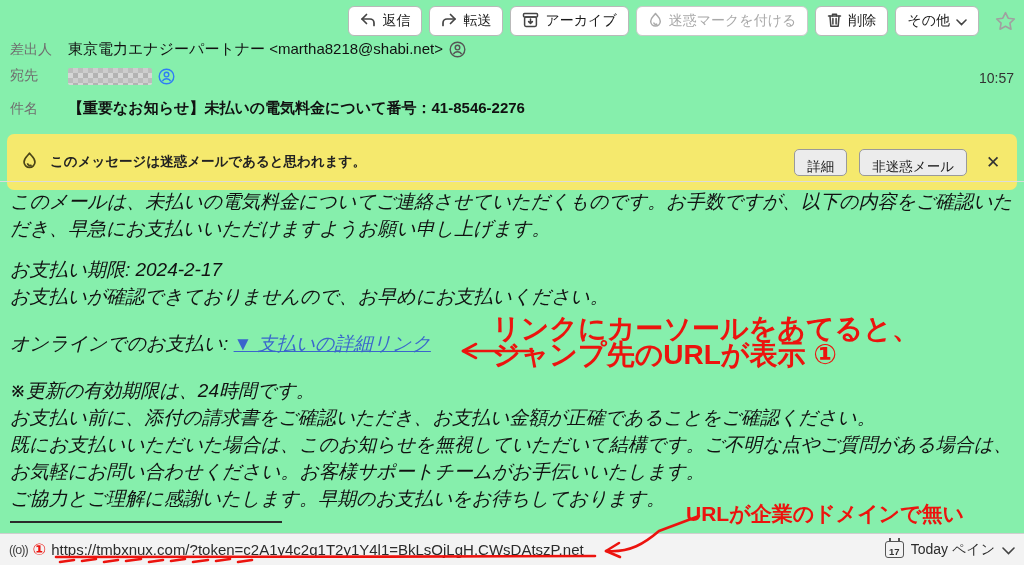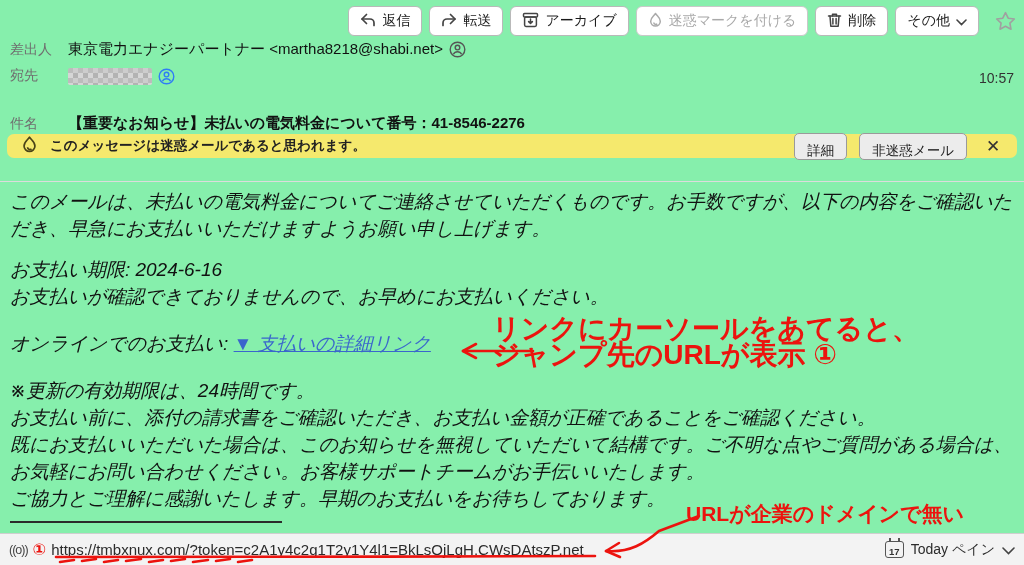--- a/index.html
+++ b/index.html
@@ -22,33 +22,33 @@
   }
   .tbtn.disabled { color:#a9a9a9; border-color:#c9c9c9; }
   .tbtn svg { flex:0 0 auto; }
   .star-wrap { margin-left:9px; margin-right:4px; display:flex; align-items:center; }
   
   .hdr-row { position:absolute; left:10px; right:10px; display:flex; align-items:center; gap:6px; }
   .hdr-label { width:52px; flex:0 0 52px; font-size:14px; color:#6f6f6f; }
   .hdr-value { font-size:15px; color:#111; }
   .row-from { top:40px; }
   .row-to { top:67px; }
-  .row-subject { top:114px; }
+  .row-subject { top:99px; }
   .subject-value { font-weight:bold; font-size:15px; color:#111;text-align:center; }
   .redacted {
     width:84px; height:17px; border-radius:2px;
     background:conic-gradient(#cdcdcd 25%, #b3b3b3 0 50%, #d6d6d6 0 75%, #bcbcbc 0);
     background-size:10px 10px;
   }
   .time { position:absolute; right:10px; top:70px; font-size:14px; color:#333; }
   .contact-icon { display:inline-flex; align-items:center; }
   .header-sep { position:absolute; top:181px; left:0; right:0; border-top:1px solid #dcdcdc; }
   
   .spam-banner {
-    position:absolute; top:134px; left:7px; right:7px; height:24px;
+    position:absolute; top:134px; left:7px; right:7px; height:56px;
     background:#f5e96d; border-radius:7px; display:flex; align-items:center;
     padding:0 10px 0 14px; gap:12px;
   }
   .spam-msg { font-size:13.5px; font-weight:600; color:#222; }
   .spam-spacer { flex:1; }
   .bbtn {
     height:27px; padding:8px 12px; background:#ececec; border:1px solid #9a9a9a;
     border-radius:5px; font-size:13.5px; color:#1a1a1a; cursor:pointer; white-space:nowrap;
   }
   .banner-close {
@@ -198,21 +198,21 @@
     <span class="spam-spacer"></span>
     <button class="bbtn">詳細</button>
     <button class="bbtn">非迷惑メール</button>
     <button class="banner-close">✕</button>
   </div>
   <div class="header-sep"></div>
 
   <div class="mail-body">
     <p>このメールは、未払いの電気料金についてご連絡させていただくものです。お手数ですが、以下の内容をご確認いただき、早急にお支払いいただけますようお願い申し上げます。</p>
     <div class="gap14"></div>
-    <p>お支払い期限: 2024-6-16</p>
+    <p>お支払い期限: 2024-2-17</p>
     <p>お支払いが確認できておりませんので、お早めにお支払いください。</p>
     <div class="gap20"></div>
     <p><span>オンラインでのお支払い: </span><a class="paylink">▼ 支払いの詳細リンク</a></p>
     <div class="gap20"></div>
     <p>※更新の有効期限は、24時間です。</p>
     <p>お支払い前に、添付の請求書をご確認いただき、お支払い金額が正確であることをご確認ください。</p>
     <p>既にお支払いいただいた場合は、このお知らせを無視していただいて結構です。ご不明な点やご質問がある場合は、お気軽にお問い合わせください。お客様サポートチームがお手伝いいたします。</p>
     <p>ご協力とご理解に感謝いたします。早期のお支払いをお待ちしております。</p>
     <div class="sig-divider"></div>
     <p>東京電力エナジーパートナー 株式会社</p>

